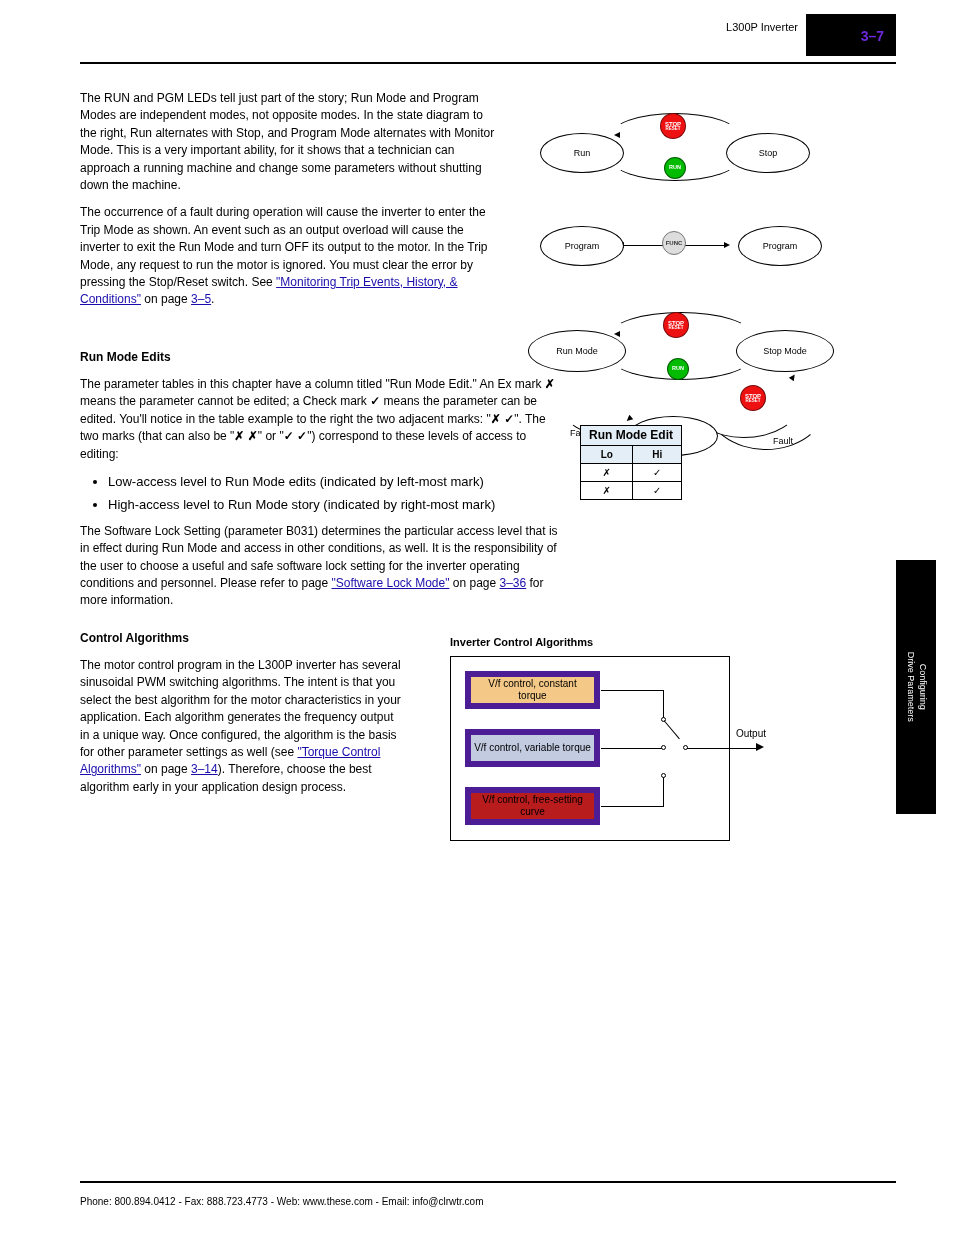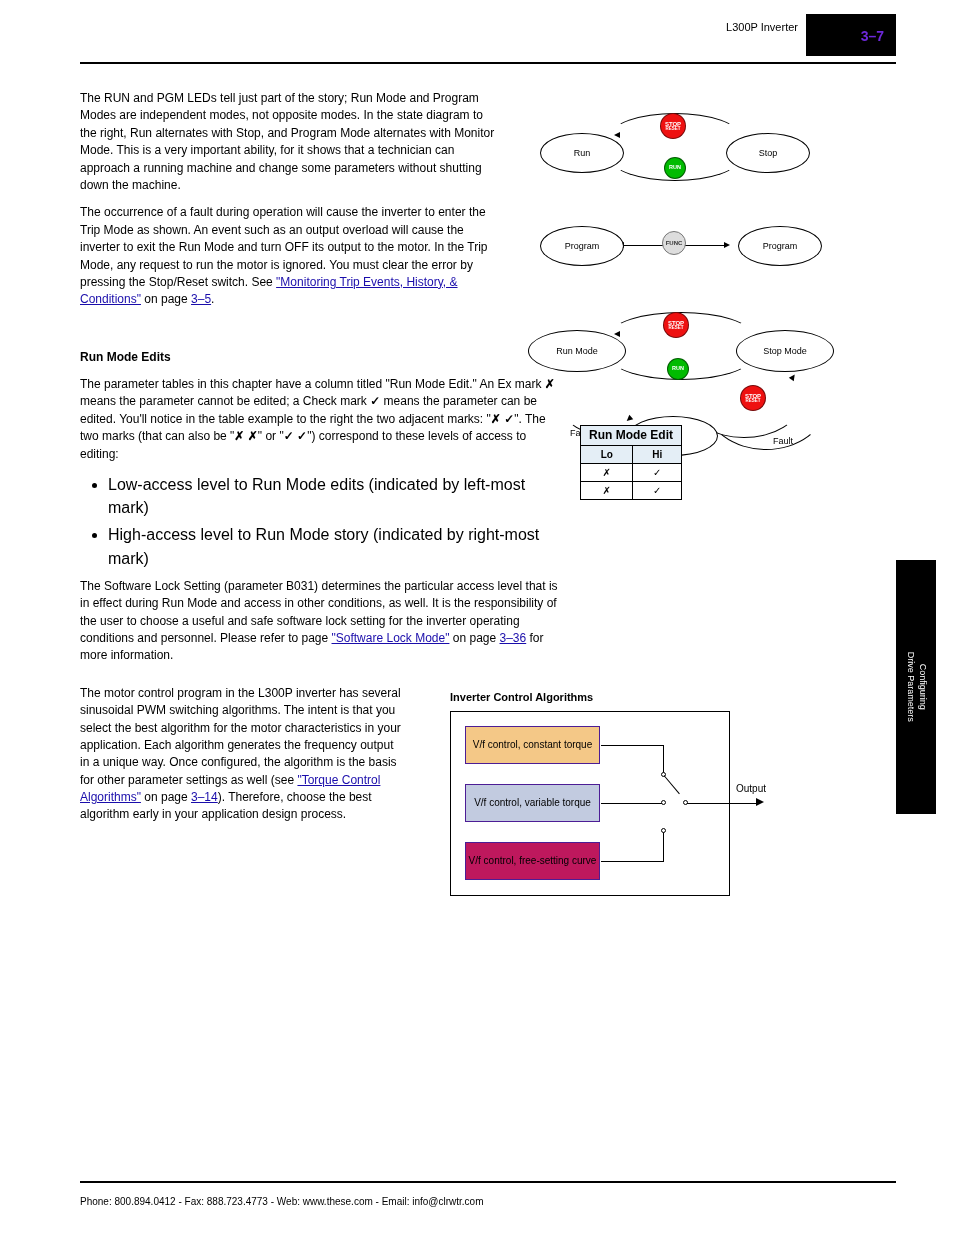--- a/index.html
+++ b/index.html
@@ -55,21 +55,21 @@
     line-height: 1.45;
     margin-bottom: 10px;
   }
   .col-left-narrow {
     width: 420px;
   }
   .link { color: #1a0dab; text-decoration: underline; }
   .bullets {
     list-style: disc;
     margin-left: 28px;
-    font-size: 16px;
+    font-size: 13px;
     line-height: 1.45;
   }
   .bullets li { margin-bottom: 4px; }
 
   
   .state-diagram-1, .state-diagram-2, .state-diagram-3 {
     position: absolute;
   }
   .ellipse {
     position: absolute;
@@ -137,34 +137,34 @@
 
   
   .block-diagram {
     position: absolute;
     border: 1px solid #000;
     width: 280px;
     height: 185px;
   }
   .src-box {
     position: absolute;
-    border: 1px solid #4c1d95;
+    border: 6px solid #4c1d95;
     width: 135px;
     height: 38px;
     display: flex;
     align-items: center;
     justify-content: center;
     font-size: 10px;
     text-align: center;
     line-height: 1.15;
     padding: 2px;
   }
   .src-hatch-a { background: #f4c887; }
   .src-hatch-b { background: #c2cbe0; }
-  .src-hatch-c { background: #be185d; }
+  .src-hatch-c { background: #b91c1c; }
   .wire { position: absolute; background: #000; }
   .wire-h { height: 1px; }
   .wire-v { width: 1px; }
   .switch-dot { position: absolute; width: 5px; height: 5px; background: #fff; border: 1px solid #000; border-radius: 50%; }
   .out-arrow {
     position: absolute;
     width: 0; height: 0;
     border-style: solid;
     border-width: 4px 0 4px 8px;
     border-color: transparent transparent transparent #000;
@@ -352,20 +352,21 @@
       <tr>
         <td data-bind="table.r2_lo">✗</td>
         <td data-bind="table.r2_hi">✓</td>
       </tr>
     </tbody>
       </table>
   </div>
 
   <div style="position:relative; margin-top:20px;">
     <div style="width:325px;">
+      <div class="paragraph"><b><span data-bind="s3.title">Control Algorithms</span></b></div>
       <div class="paragraph">
         <span data-bind="s3.p_pre">The motor control program in the L300P inverter has several sinusoidal PWM switching algorithms. The intent is that you select the best algorithm for the motor characteristics in your application. Each algorithm generates the frequency output in a unique way. Once configured, the algorithm is the basis for other parameter settings as well (see </span>
         <span class="link" data-bind="s3.link">"Torque Control Algorithms"</span>
         <span data-bind="s3.p_mid"> on page </span>
         <span class="link" data-bind="s3.link2">3–14</span><span data-bind="s3.p_post">). Therefore, choose the best algorithm early in your application design process.</span>
       </div>
     </div>
 
     <div style="position:absolute; left:370px; top:6px; font-size:11px; font-weight:600;" data-bind="s3.blk_title">Inverter Control Algorithms</div>
 

